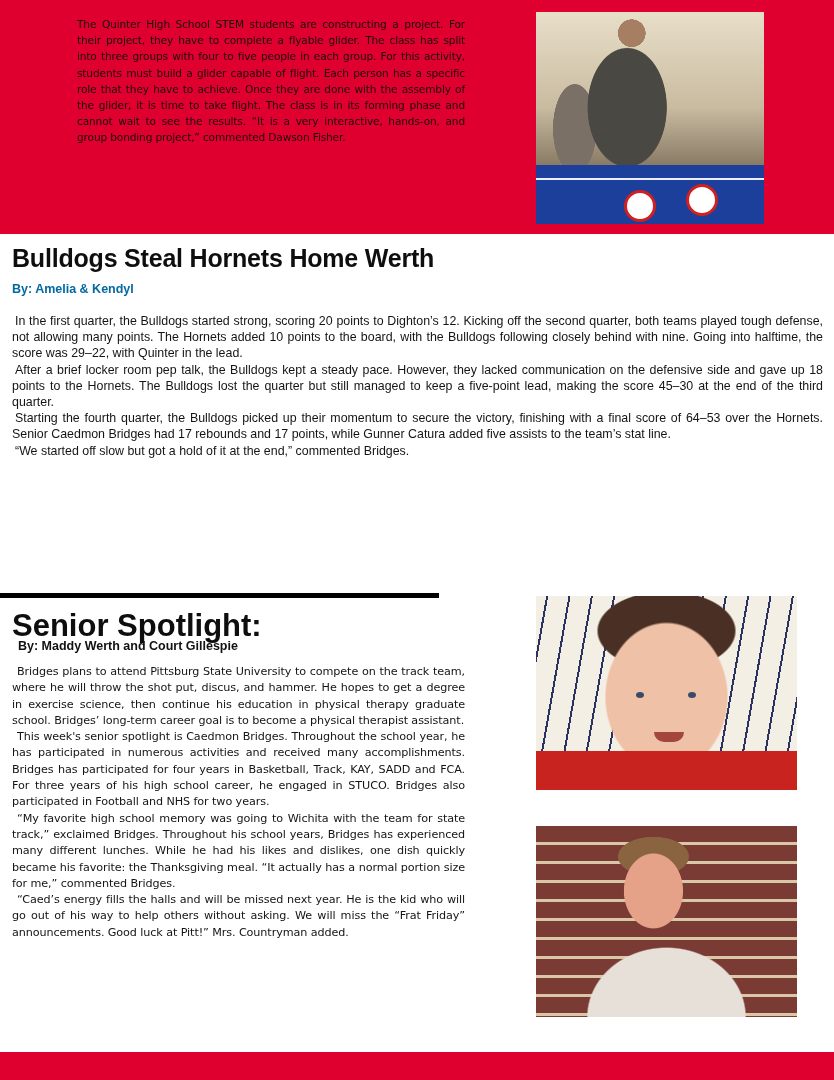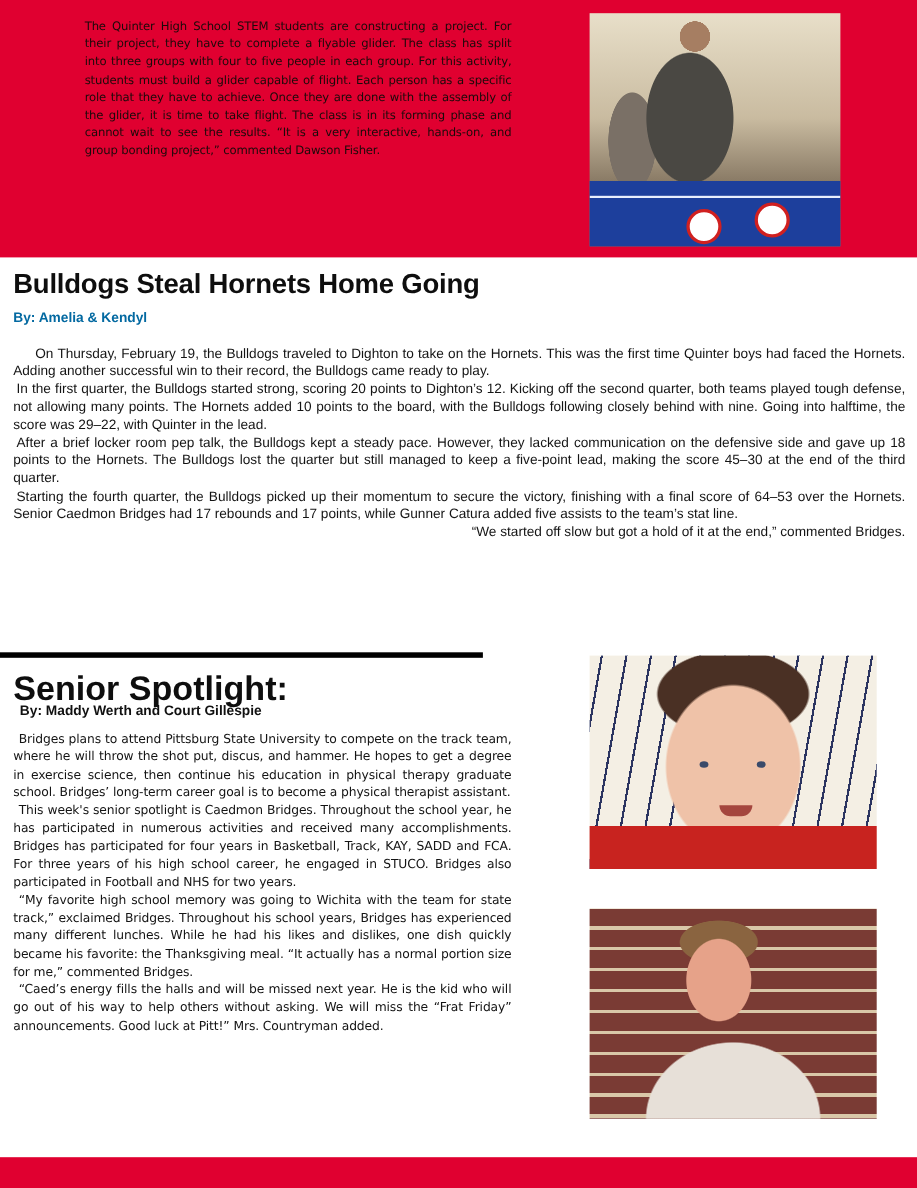--- a/index.html
+++ b/index.html
@@ -42,21 +42,21 @@
   }
   .bulldogs-body {
     left: 12px; top: 313px; width: 811px;
     font-family: "Liberation Sans", sans-serif;
     font-size: 12.4px; line-height: 16.2px; color: #141414;
     text-align: justify;
   }
   .bulldogs-body p { margin: 0; }
   .bulldogs-body p.first { text-indent: 20px; }
   .bulldogs-body p.ind { text-indent: 3px; }
-  .bulldogs-body p.last { text-align: right; }
+  .bulldogs-body p.last { text-align: left; }
   .rule { left: 0; top: 593px; width: 439px; height: 5px; background: #000; }
   .spot-title {
     left: 12px; top: 608px; font-family: "Liberation Sans", sans-serif;
     font-weight: bold; font-size: 31px; color: #0e0e0e;
   }
   .spot-byline {
     left: 18px; top: 639px; font-family: "Liberation Sans", sans-serif;
     font-weight: bold; font-size: 12.5px; color: #111;
   }
   .spot-body {
@@ -91,25 +91,24 @@
 <div class="abs red-band"></div>
 
 <div class="abs stem-text">The Quinter High School STEM students are constructing a project. For their project, they have to complete a flyable glider. The class has split into three groups with four to five people in each group. For this activity, students must build a glider capable of flight. Each person has a specific role that they have to achieve. Once they are done with the assembly of the glider, it is time to take flight. The class is in its forming phase and cannot wait to see the results. “It is a very interactive, hands-on, and group bonding project,” commented Dawson Fisher.</div>
 
 <div class="abs photo photo-stem">
   <div class="court-line"></div>
   <div class="sign" style="left:88px; top:178px;"></div>
   <div class="sign" style="left:150px; top:172px;"></div>
 </div>
 
-<div class="abs headline">Bulldogs Steal Hornets Home Going</div>
+<div class="abs headline">Bulldogs Steal Hornets Home Werth</div>
 <div class="abs byline">By: Amelia &amp; Kendyl</div>
 
 <div class="abs bulldogs-body">
-  <p class="first">On Thursday, February 19, the Bulldogs traveled to Dighton to take on the Hornets. This was the first time Quinter boys had faced the Hornets. Adding another successful win to their record, the Bulldogs came ready to play.</p>
   <p class="ind">In the first quarter, the Bulldogs started strong, scoring 20 points to Dighton’s 12. Kicking off the second quarter, both teams played tough defense, not allowing many points. The Hornets added 10 points to the board, with the Bulldogs following closely behind with nine. Going into halftime, the score was 29–22, with Quinter in the lead.</p>
   <p class="ind">After a brief locker room pep talk, the Bulldogs kept a steady pace. However, they lacked communication on the defensive side and gave up 18 points to the Hornets. The Bulldogs lost the quarter but still managed to keep a five-point lead, making the score 45–30 at the end of the third quarter.</p>
   <p class="ind">Starting the fourth quarter, the Bulldogs picked up their momentum to secure the victory, finishing with a final score of 64–53 over the Hornets. Senior Caedmon Bridges had 17 rebounds and 17 points, while Gunner Catura added five assists to the team’s stat line.</p>
   <p class="ind last">“We started off slow but got a hold of it at the end,” commented Bridges.</p>
 </div>
 
 <div class="abs rule"></div>
 
 <div class="abs spot-title">Senior Spotlight:</div>
 <div class="abs spot-byline">By: Maddy Werth and Court Gillespie</div>

